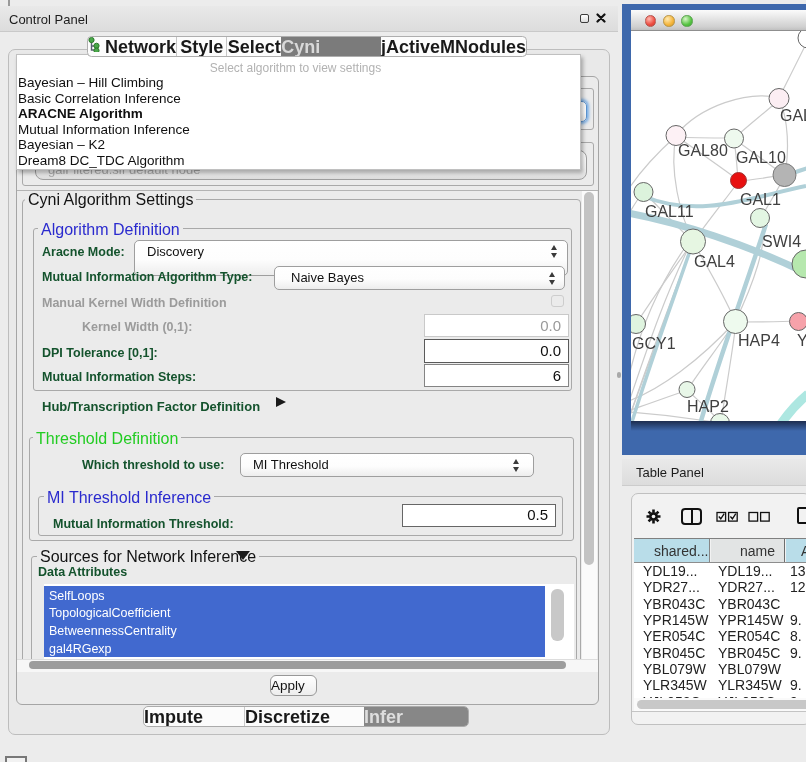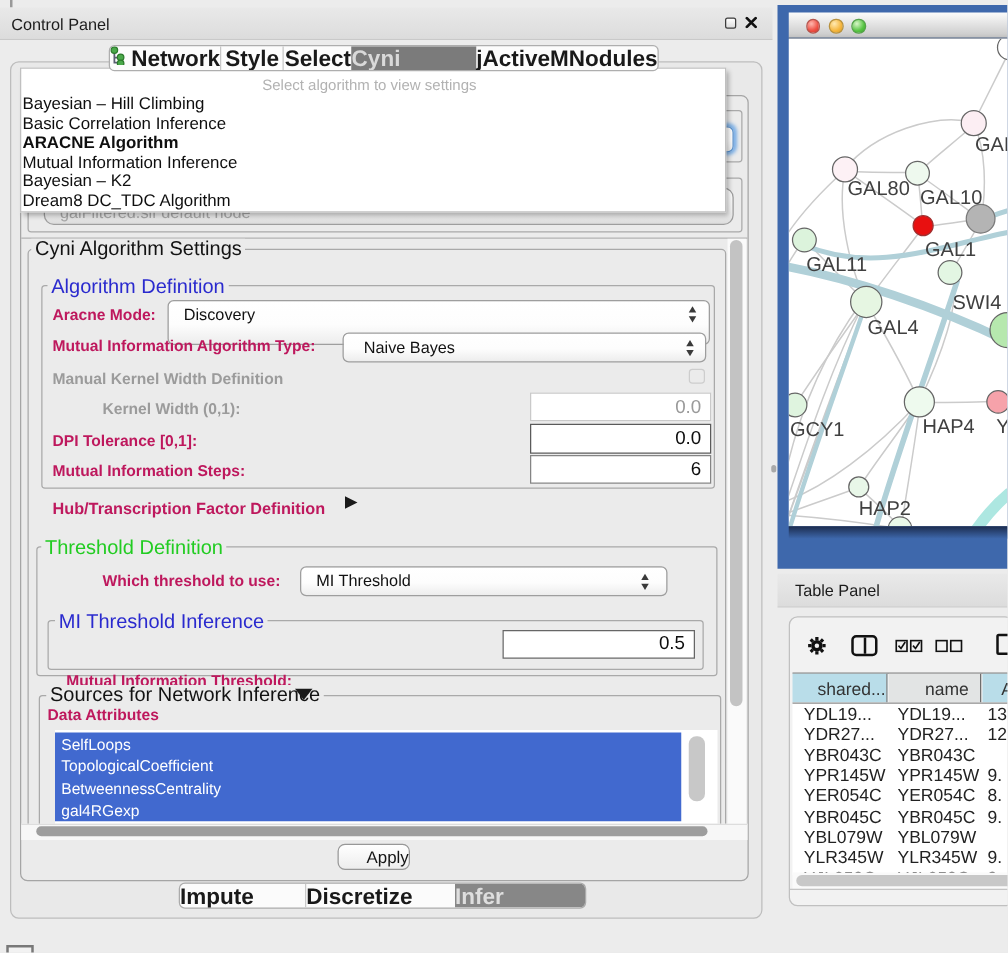--- a/index.html
+++ b/index.html
@@ -1,18 +1,18 @@
 <!DOCTYPE html>
 <html><head><meta charset="utf-8">
 <style>
 *{margin:0;padding:0;box-sizing:border-box;}
 html,body{width:806px;height:762px;overflow:hidden;}
 body{background:#ececec;font-family:"Liberation Sans",sans-serif;position:relative;}
 .abs{position:absolute;}
-.lbl{position:absolute;font-size:12.5px;font-weight:bold;color:#be185d;white-space:nowrap;}
+.lbl{position:absolute;font-size:12.5px;font-weight:bold;color:#14532d;white-space:nowrap;}
 .glbl{position:absolute;font-size:16px;color:#131313;white-space:nowrap;background:#ebebeb;padding:0 3px;}
 .grp{position:absolute;border:1px solid #a9a9a9;border-radius:3px;}
 .combo{position:absolute;background:linear-gradient(180deg,#ffffff 0%,#fdfdfd 55%,#ededed 100%);border:1px solid #9e9e9e;border-radius:5px;font-size:13px;color:#111;}
 .combo .tx{position:absolute;left:17px;top:3px;}
 .spin{position:absolute;width:7px;height:13px;}
 .spin:before{content:"";position:absolute;left:0;top:0;border-left:3.5px solid transparent;border-right:3.5px solid transparent;border-bottom:5px solid #3a3a3a;}
 .spin:after{content:"";position:absolute;left:0;bottom:0;border-left:3.5px solid transparent;border-right:3.5px solid transparent;border-top:5px solid #3a3a3a;}
 .fld{position:absolute;background:#fff;font-size:15px;text-align:right;padding-right:7px;color:#0e0e0e;}
 .seg{height:100%;display:flex;justify-content:center;font-size:18px;font-weight:bold;color:#191919;}
 .nlab{font-size:16px;fill:#404040;font-family:"Liberation Sans",sans-serif;}
@@ -93,42 +93,42 @@
 
 <div class="lbl" style="left:82px;top:458px;">Which threshold to use:</div>
 <div class="combo" style="left:240px;top:453px;width:294px;height:24px;">
     <span class="tx" style="left:12px;">MI Threshold</span>
     <span class="spin" style="right:13px;top:5px;"></span>
   </div>
 
 <div class="grp" style="left:38px;top:496px;width:525px;height:40px;"></div>
 <div class="glbl" style="left:44px;top:489px;color:#2a2ace;">MI Threshold Inference</div>
 
-<div class="lbl" style="left:53px;top:517px;margin-top:21px;">Mutual Information Threshold:</div>
+<div class="lbl" style="left:53px;top:517px;">Mutual Information Threshold:</div>
 <div class="fld" style="left:402px;top:504px;width:154px;height:23px;border:1.5px solid #666;line-height:20px;">0.5</div>
 
 <div class="grp" style="left:31px;top:556px;width:546px;height:110px;"></div>
 <div class="glbl" style="left:37px;top:548px;">Sources for Network Inference</div>
 <div class="abs" style="left:236px;top:551px;width:0;height:0;border-left:7px solid transparent;border-right:7px solid transparent;border-top:9.5px solid #1a1a1a;"></div>
 
 <div class="lbl" style="left:38px;top:565px;">Data Attributes</div>
 
 <div class="abs" style="left:44px;top:584px;width:530px;height:75px;background:#fff;overflow:hidden;">
   <div style="position:absolute;left:0;top:2px;width:501px;height:71px;background:#4169cf;"></div>
   <div style="position:absolute;left:5px;top:3.5px;font-size:12.5px;color:#fff;line-height:17.7px;">SelfLoops<br>TopologicalCoefficient<br>BetweennessCentrality<br>gal4RGexp</div>
   <div style="position:absolute;left:507px;top:5px;width:13px;height:52px;background:#c8c8c8;border-radius:6px;"></div>
 </div>
 
 <div class="abs" style="left:582px;top:191px;width:15px;height:481px;background:#fafafa;"></div>
 <div class="abs" style="left:584px;top:192px;width:10px;height:373px;background:#c3c3c3;border-radius:5px;"></div>
 
 <div class="abs" style="left:17px;top:659px;width:581px;height:13px;background:#f7f7f7;border-top:1px solid #ddd;"></div>
 <div class="abs" style="left:29px;top:660.5px;width:537px;height:8.5px;background:#9d9d9d;border-radius:4.5px;"></div>
 
-<div class="abs" style="left:270px;top:675px;width:58px;height:21px;background:linear-gradient(180deg,#ffffff,#ededed);border:1px solid #989898;border-radius:6px;text-align:right;font-size:13.5px;font-weight:400;color:#141414;line-height:19px;">Apply</div>
+<div class="abs" style="left:270px;top:675px;width:47px;height:21px;background:linear-gradient(180deg,#ffffff,#ededed);border:1px solid #989898;border-radius:6px;text-align:left;font-size:13.5px;font-weight:400;color:#141414;line-height:19px;">Apply</div>
 
 <div class="abs" style="left:143px;top:706px;width:326px;height:21px;background:#fbfbfb;border:1px solid #ababab;border-radius:5px;display:flex;overflow:hidden;">
   <div class="seg" style="width:100px;">Impute Data</div>
   <div style="width:1px;background:#c9c9c9;height:100%;"></div>
   <div class="seg" style="width:119px;">Discretize Data</div>
   <div class="seg" style="flex:1;background:#878787;color:#dedede;">Infer Network</div>
 </div>
 
 <div class="abs" style="left:5px;top:756px;width:22px;height:10px;border:2px solid #787878;background:#f2f2f2;"></div>
 

